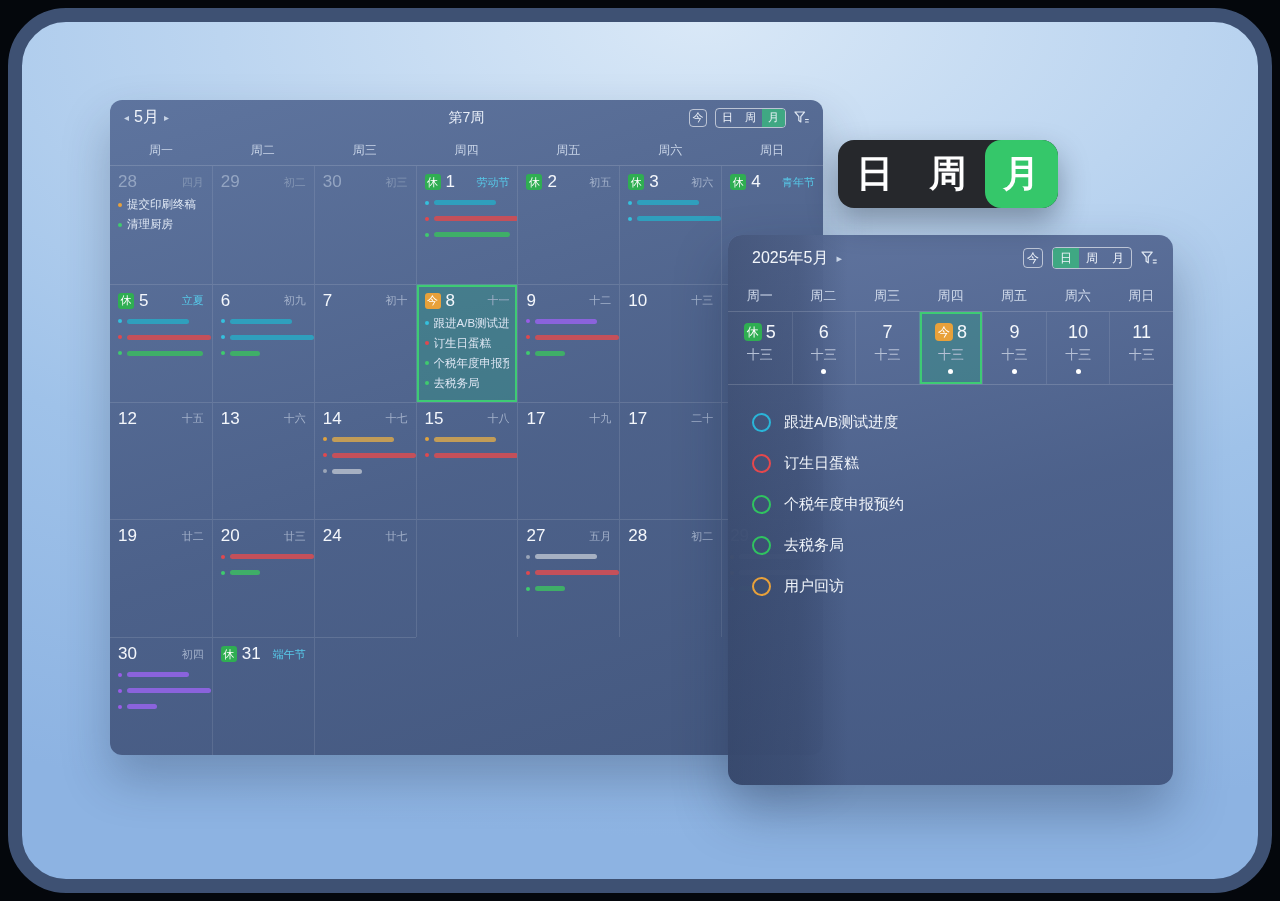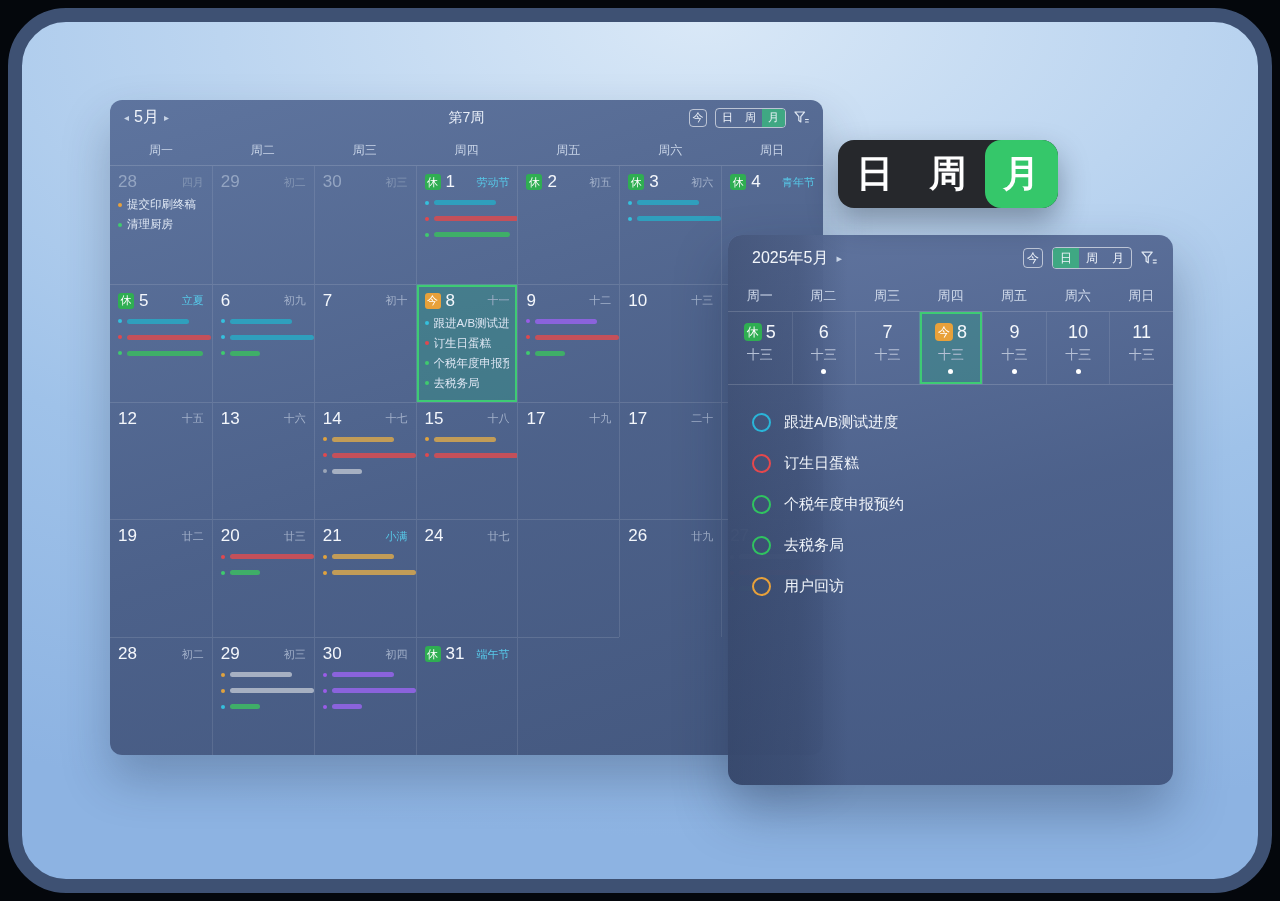--- a/index.html
+++ b/index.html
@@ -406,47 +406,25 @@
             <span class="bar" style="width: 84px; background: rgb(196, 80, 90);"></span>
           </div>
           <div class="ev">
             <span class="dot" style="background: rgb(63, 202, 110);"></span>
             <span class="bar" style="width: 30px; background: rgb(63, 174, 104);"></span>
           </div>
         </div>
       </div>
       <div class="cell">
         <div class="cell-head">
-          <span class="dnum">21</span>
-          <span class="sub fest">小满</span>
-        </div>
-        <div class="events">
-          <div class="ev">
-            <span class="dot" style="background: rgb(224, 162, 62);"></span>
-            <span class="bar" style="width: 62px; background: rgb(194, 156, 87);"></span>
-          </div>
-          <div class="ev">
-            <span class="dot" style="background: rgb(224, 162, 62);"></span>
-            <span class="bar" style="width: 84px; background: rgb(194, 156, 87);"></span>
-          </div>
-        </div>
-      </div>
-      <div class="cell">
-        <div class="cell-head">
           <span class="dnum">24</span>
           <span class="sub">廿七</span>
         </div>
       </div>
       <div class="cell"></div>
-      <div class="cell">
-        <div class="cell-head">
-          <span class="dnum">26</span>
-          <span class="sub">廿九</span>
-        </div>
-      </div>
       <div class="cell">
         <div class="cell-head">
           <span class="dnum">27</span>
           <span class="sub">五月</span>
         </div>
         <div class="events">
           <div class="ev">
             <span class="dot" style="background: rgb(154, 165, 184);"></span>
             <span class="bar" style="width: 62px; background: rgb(166, 176, 194);"></span>
           </div>

